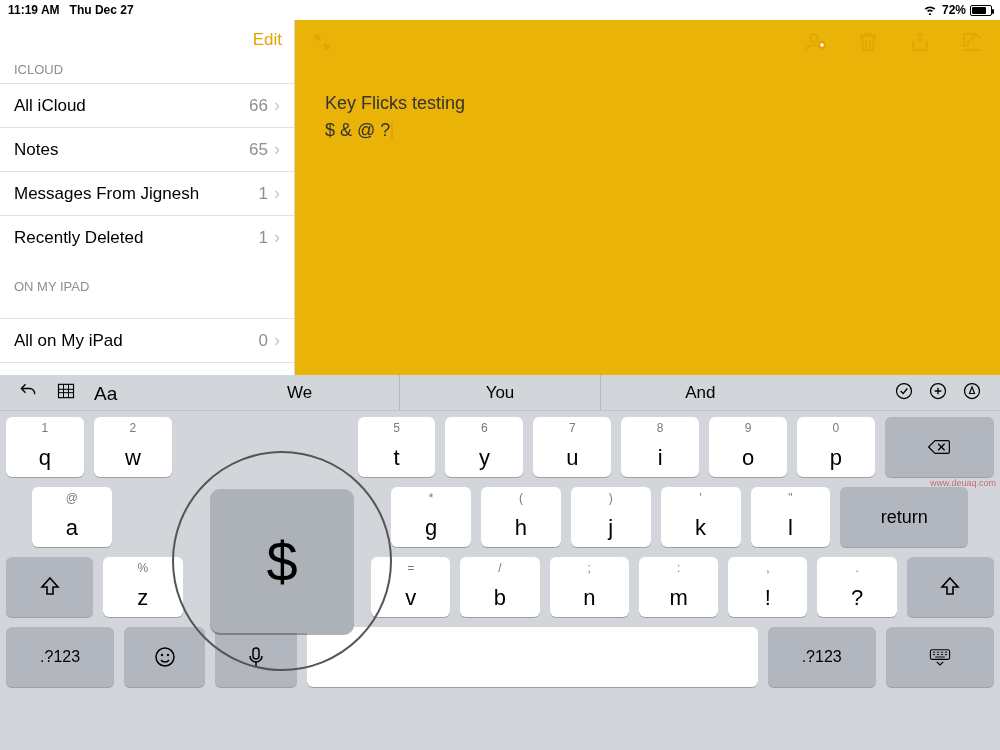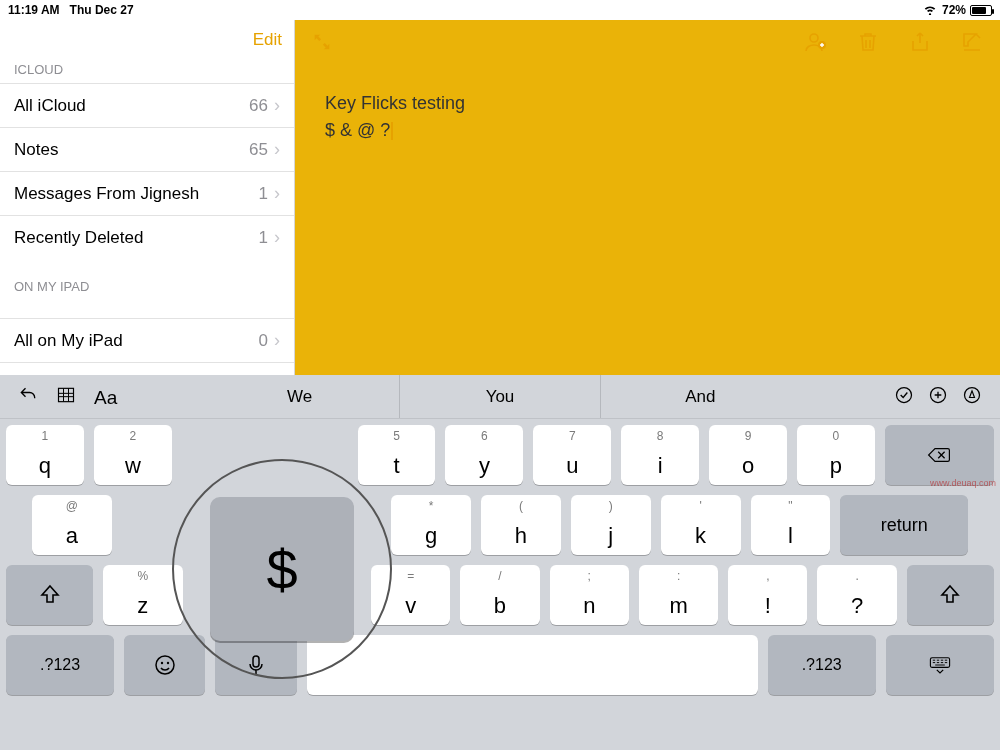--- a/index.html
+++ b/index.html
@@ -32,21 +32,21 @@
 .note-toolbar { display:flex; justify-content:space-between; align-items:center; padding:8px 16px 0; height:40px; }
 .tool-left { }
 .expand-icon svg { width:22px; height:22px; }
 .tool-right { display:flex; gap:28px; align-items:center; }
 .tool-right svg { width:24px; height:24px; }
 .note-body { padding: 30px 30px; font-size:18px; color:#333; line-height:1.5; }
 .cursor { display:inline-block; width:2px; height:18px; background:#e6a200; vertical-align:middle; margin-left:1px; }
 
 
 .keyboard { position:absolute; left:0; right:0; bottom:0; top:375px; background:#d2d5da; display:flex; flex-direction:column; }
-.kb-top { height:44px; display:flex; align-items:center; position:relative; border-bottom:1px solid #bfc2c7; }
+.kb-top { height:36px; display:flex; align-items:center; position:relative; border-bottom:1px solid #bfc2c7; }
 .kb-top-left { display:flex; gap:18px; padding-left:18px; align-items:center; }
 .kb-top-left svg, .kb-top-left .aa { height:20px; }
 .aa { font-size:19px; }
 .suggestions { position:absolute; left:200px; right:200px; top:0; bottom:0; display:flex; }
 .sugg { flex:1; display:flex; align-items:center; justify-content:center; font-size:17px; border-left:1px solid #b5b8bd; }
 .sugg:first-child { border-left:none; }
 .kb-top-right { margin-left:auto; display:flex; gap:14px; padding-right:18px; }
 .kb-top-right svg { width:20px; height:20px; }
 
 .kb-rows { flex:1; padding: 6px 6px 10px; display:flex; flex-direction:column; gap:10px; position:relative; }

